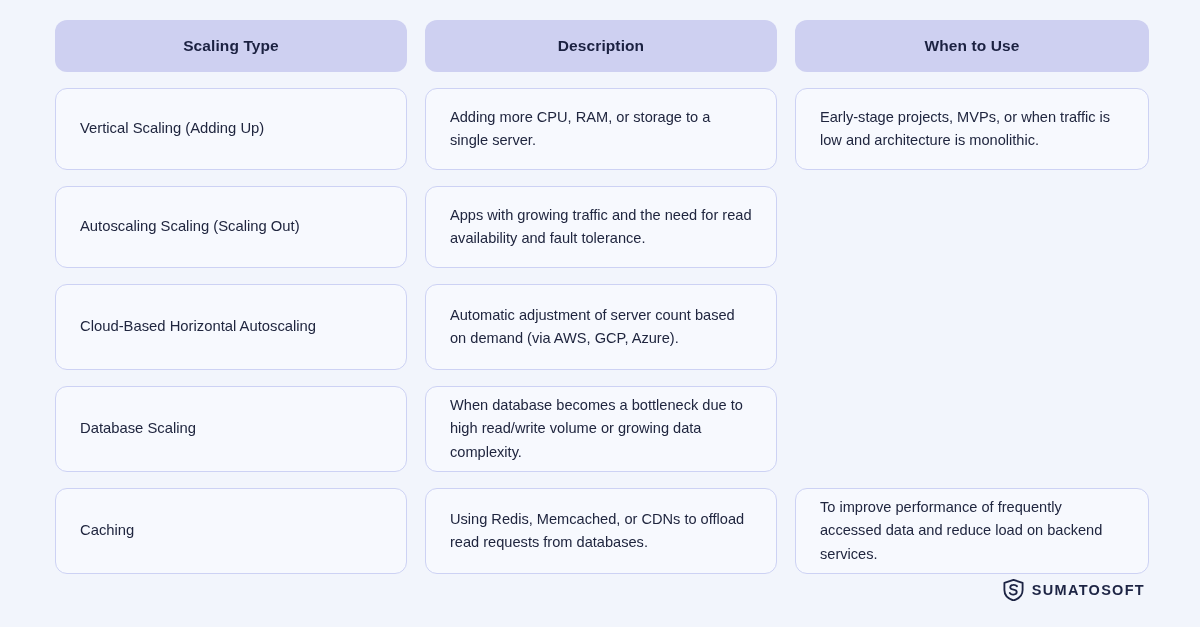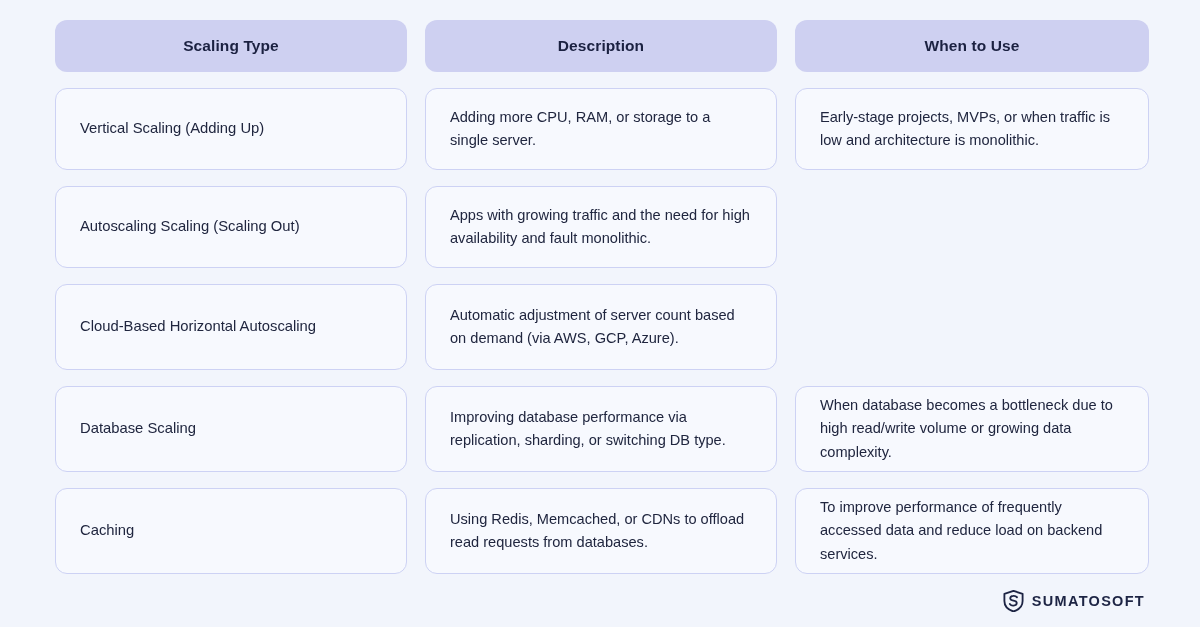--- a/index.html
+++ b/index.html
@@ -65,21 +65,21 @@
     font-size: 14.8px;
   }
   .cell .cell-text {
     display: block;
     width: 100%;
   }
 
   .footer {
     position: absolute;
     right: 55px;
-    bottom: 15px;
+    bottom: 26px;
     display: flex;
     align-items: center;
     gap: 8px;
   }
   .logo-mark {
     width: 21px;
     height: 22px;
     display: block;
   }
   .logo-text {
@@ -112,39 +112,36 @@
       <div class="cell">
           <span class="cell-text">Early-stage projects, MVPs, or when traffic is low and architecture is monolithic.</span>
         </div>
     </div>
 
     <div class="row body-row r2">
       <div class="cell type-cell">
           <span class="cell-text">Autoscaling Scaling (Scaling Out)</span>
         </div>
       <div class="cell">
-          <span class="cell-text">Apps with growing traffic and the need for high availability and fault monolithic.</span>
+          <span class="cell-text">Apps with growing traffic and the need for read availability and fault tolerance.</span>
         </div>
     </div>
 
     <div class="row body-row r3">
       <div class="cell type-cell">
           <span class="cell-text">Cloud-Based Horizontal Autoscaling</span>
         </div>
       <div class="cell">
           <span class="cell-text">Automatic adjustment of server count based on demand (via AWS, GCP, Azure).</span>
         </div>
     </div>
 
     <div class="row body-row r4">
       <div class="cell type-cell">
           <span class="cell-text">Database Scaling</span>
-        </div>
-      <div class="cell">
-          <span class="cell-text">Improving database performance via replication, sharding, or switching DB type.</span>
         </div>
       <div class="cell">
           <span class="cell-text">When database becomes a bottleneck due to high read/write volume or growing data complexity.</span>
         </div>
     </div>
 
     <div class="row body-row r5">
       <div class="cell type-cell">
           <span class="cell-text">Caching</span>
         </div>

